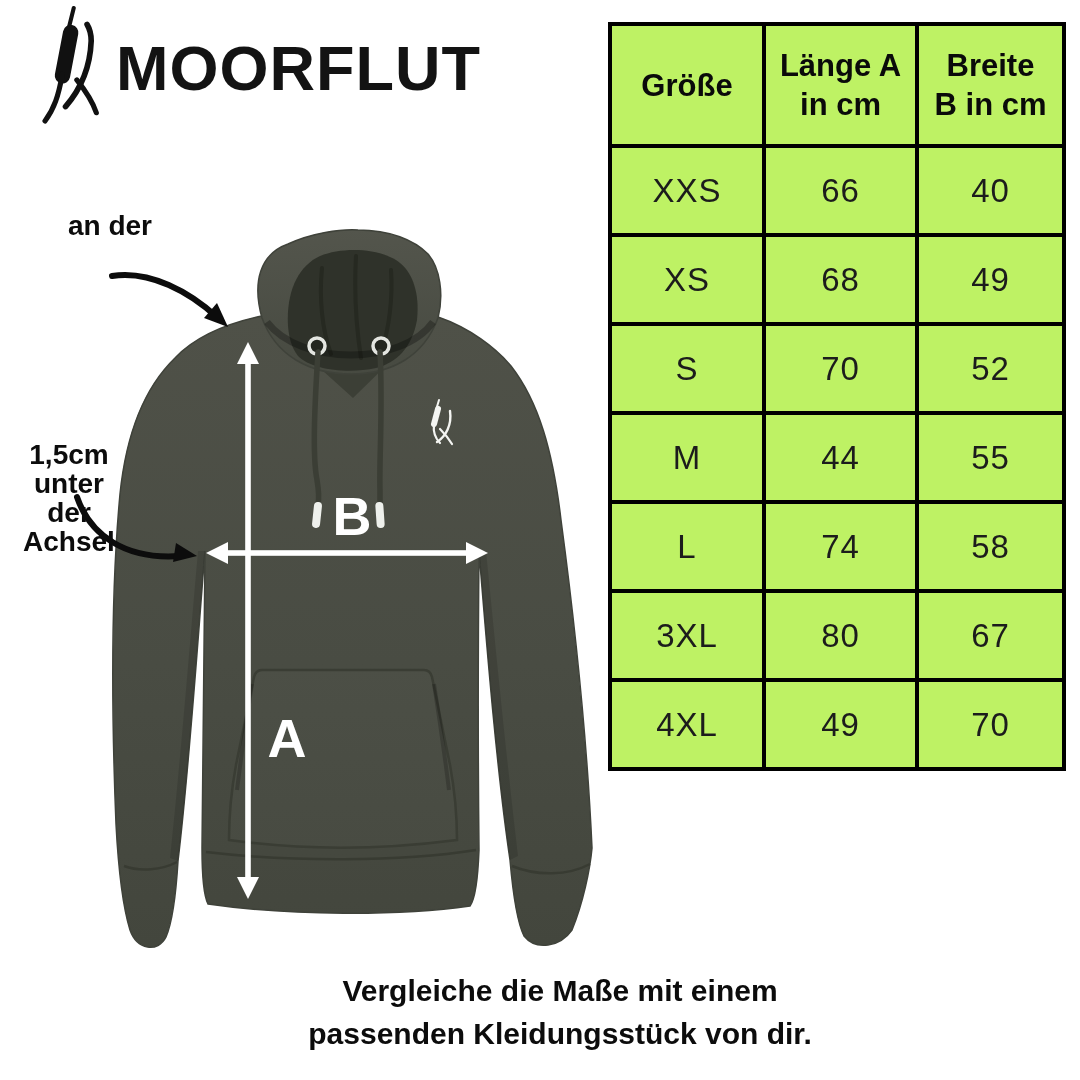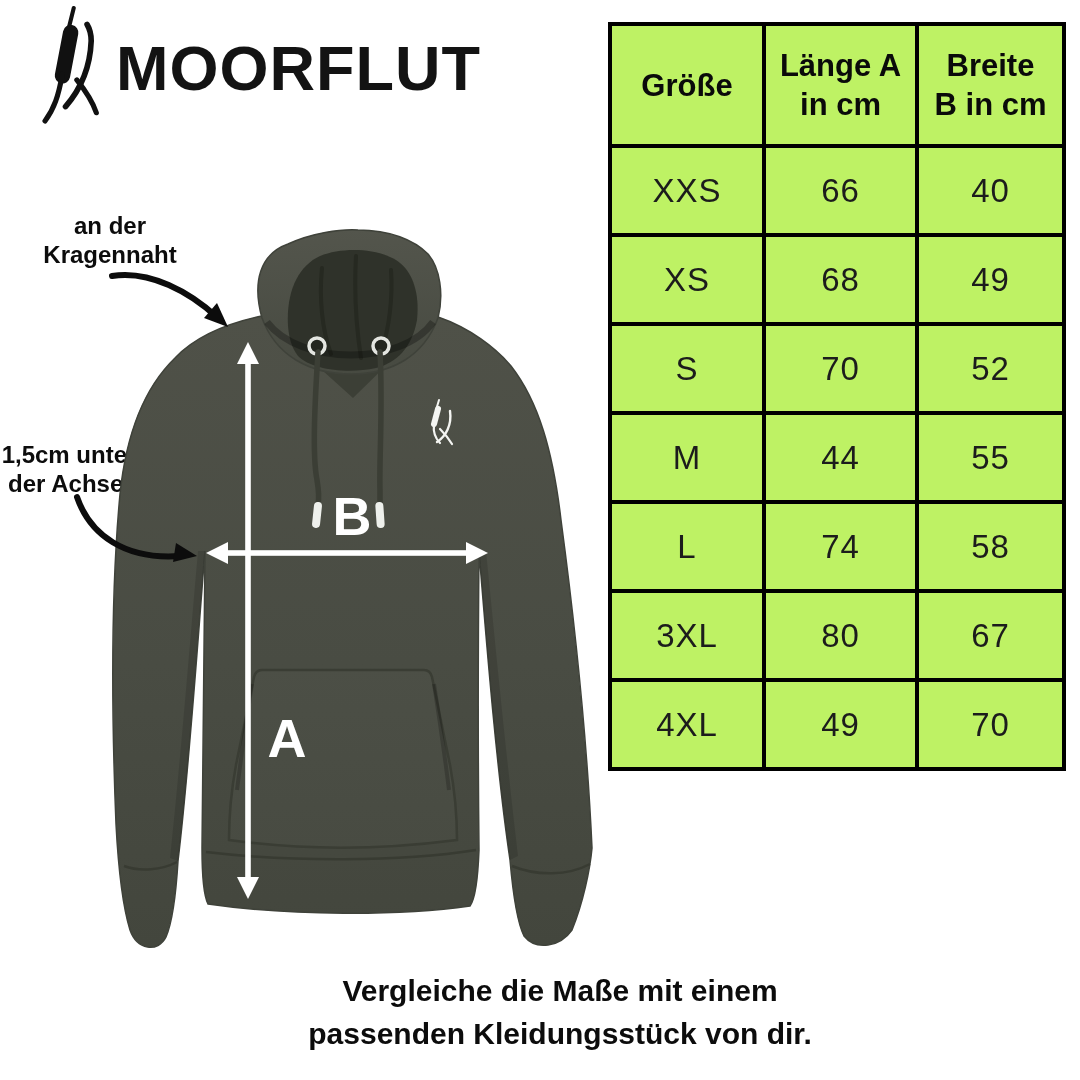--- a/index.html
+++ b/index.html
@@ -5,21 +5,21 @@
   html,body{margin:0;padding:0;background:#fff;}
   .canvas{position:relative;width:1080px;height:1080px;background:#ffffff;overflow:hidden;
           font-family:"Liberation Sans",sans-serif;}
 
   
   .brand{position:absolute;left:20px;top:6px;display:flex;align-items:flex-start;}
   .brand-icon{width:88px;height:118px;flex:0 0 auto;}
   .brand-name{font-size:63px;font-weight:800;letter-spacing:1px;color:#131313;margin-top:26px;margin-left:8px;}
 
   
-  .note{position:absolute;font-weight:700;font-size:24px;line-height:29px;text-align:center;color:#0c0c0c;}
+  .note{position:absolute;font-weight:700;font-size:28px;line-height:29px;text-align:center;color:#0c0c0c;}
   .note-collar{left:29px;top:211px;width:162px;}
   .note-armpit{left:0px;top:440px;width:138px;}
 
   
   .figure{position:absolute;left:0;top:0;width:1080px;height:1080px;}
 
   
   table.size-table{position:absolute;left:608px;top:22px;border-collapse:collapse;table-layout:fixed;background:#bef264;}
   .size-table th,.size-table td{border:4px solid #000;text-align:center;vertical-align:middle;padding:0;}
   .size-table thead tr{height:122px;}
@@ -45,21 +45,20 @@
         <path d="M41,66 C37,88 33,100 24,112" stroke-width="5"></path>
         <path d="M44,98 C58,82 68,60 69,34 C69,28 68,23 65,18" stroke-width="5.5"></path>
         <path d="M55,72 C63,82 70,92 74,104" stroke-width="5"></path>
       </g>
     </svg>
     <div class="brand-name">MOORFLUT</div>
   </div>
 
   <div class="note note-collar">
     <div>an der</div>
-    <div>Kragennaht</div>
   </div>
   <div class="note note-armpit">
     <div>1,5cm unter</div>
     <div>der Achsel</div>
   </div>
 
   <svg class="figure" viewBox="0 0 1080 1080" aria-hidden="true">
     <defs>
       <linearGradient id="fab" x1="0" y1="0" x2="0" y2="1">
         <stop offset="0" stop-color="#4f5148"></stop>

